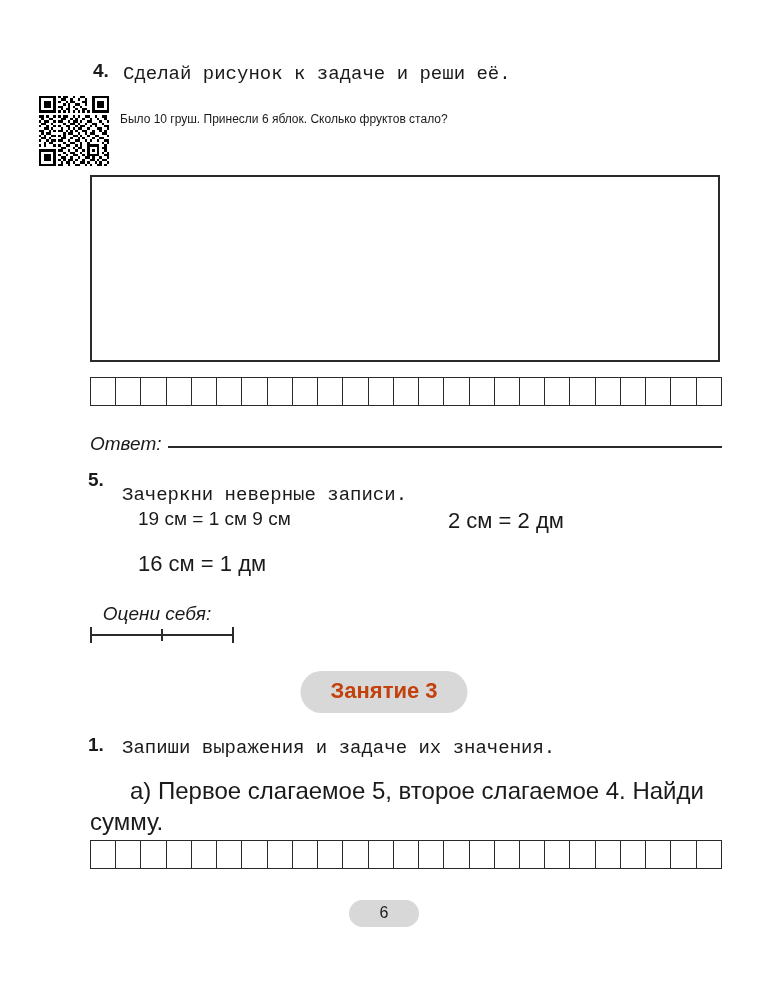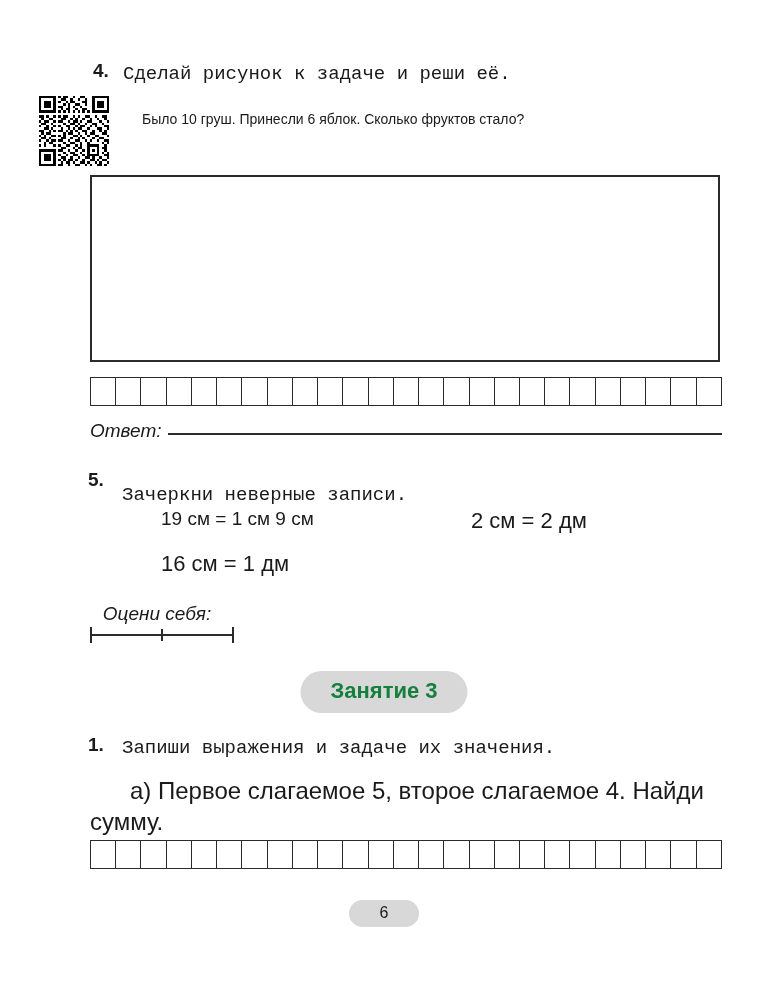--- a/index.html
+++ b/index.html
@@ -41,24 +41,24 @@
     top: 59px;
     width: 640px;
     display: flex;
     align-items: flex-start;
   }
   #task4-row .task-num { width: 30px; flex: none; padding-top: 2px;}
   #task4-row .task-text { flex: 1; }
 
   #task4-problem {
     position: absolute;
-    left: 142px;
+    left: 120px;
     top: 104px;
     width: 600px;
-    font-size: 14px;
+    font-size: 12px;
     line-height: 31px;
   }
 
   
   #qr {
     position: absolute;
     left: 39px;
     top: 96px;
     width: 70px;
     height: 70px;
@@ -103,20 +103,21 @@
     top: 420px;
     width: 632px;
     display: flex;
     align-items: baseline;
   }
   #answer-label {
     font-style: italic;
     font-size: 19px;
     flex: none;
     padding-right: 6px;
+    margin-top: 13px;
   }
   #answer-rule {
     flex: 1;
     height: 0;
     border-bottom: 2px solid #2b2b2b;
     position: relative;
     top: -2px;
   }
 
   
@@ -134,21 +135,20 @@
   #task5-eqs {
     position: absolute;
     left: 138px;
     top: 508px;
     width: 590px;
   }
   #task5-eqs .eq-row {
     display: flex;
     height: 43px;
     align-items: flex-start;
-    margin-left: 23px;
   }
   #task5-eqs .eq-a { width: 310px; flex: none; font-size: 19px; }
   #task5-eqs .eq-b { flex: 1; font-size: 22px; }
 
   
   #self-assess {
     position: absolute;
     left: 90px;
     top: 603px;
     display: flex;
@@ -187,21 +187,21 @@
   #lesson-badge {
     position: absolute;
     left: 50%;
     transform: translateX(-50%);
     top: 671px;
     background: #d8d8d8;
     border-radius: 22px;
     padding: 7px 30px 9px 30px;
     font-size: 22px;
     font-weight: bold;
-    color: #15803d;
+    color: #c2410c;
     white-space: nowrap;
   }
 
   
   #l3task1-row {
     position: absolute;
     left: 88px;
     top: 733px;
     width: 645px;
     display: flex;

